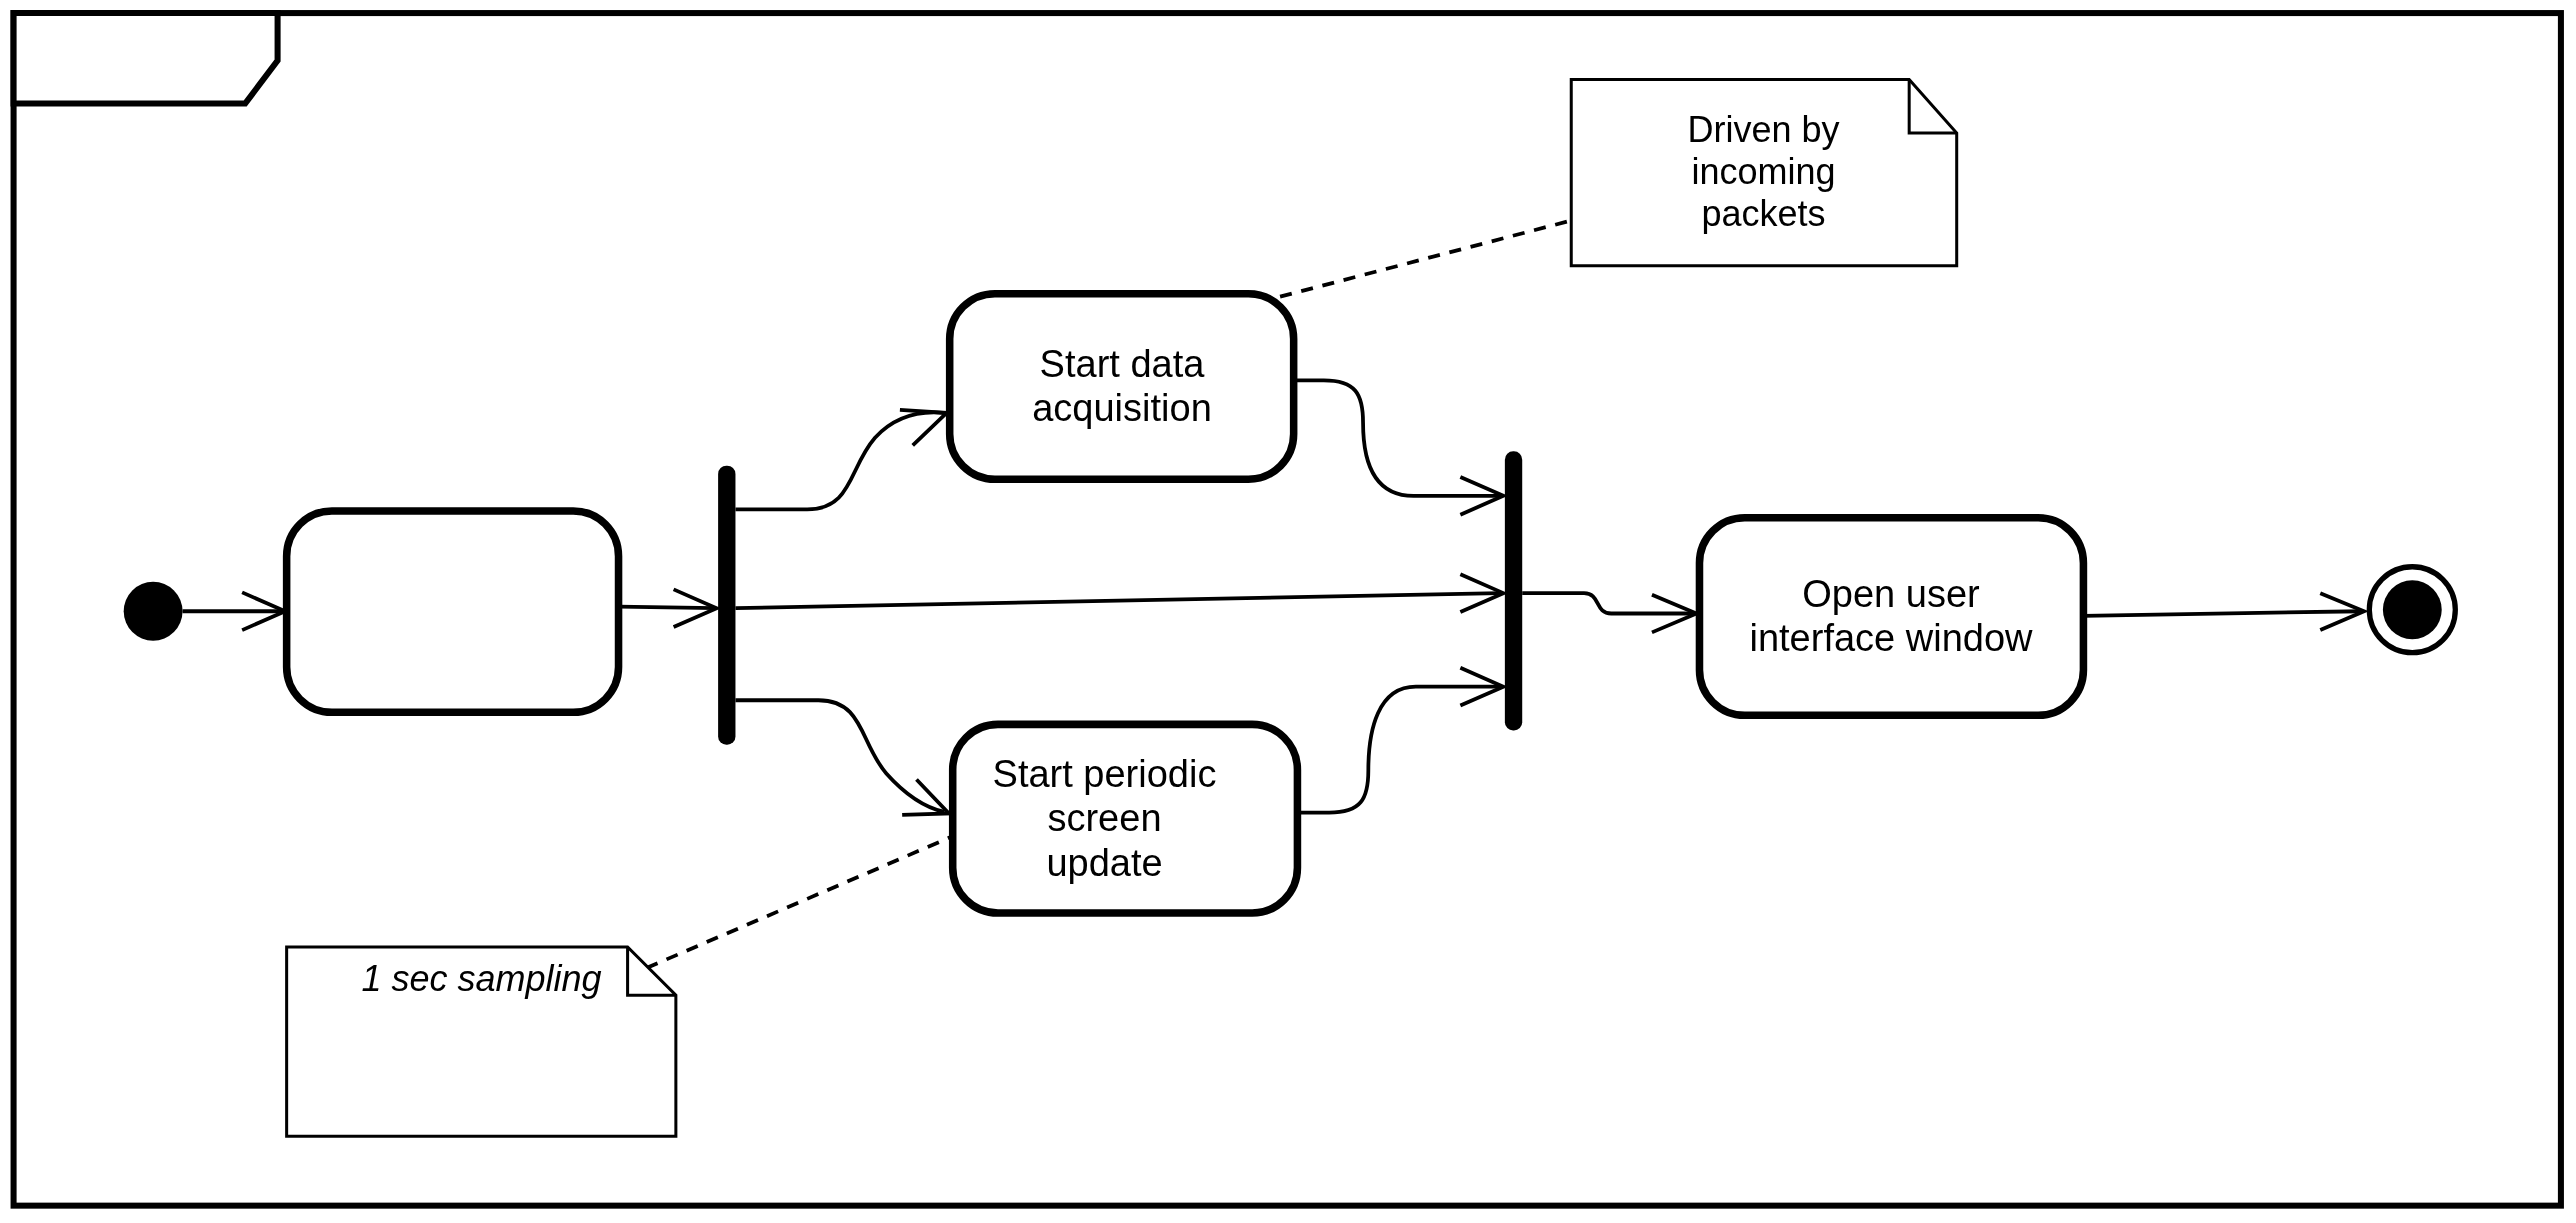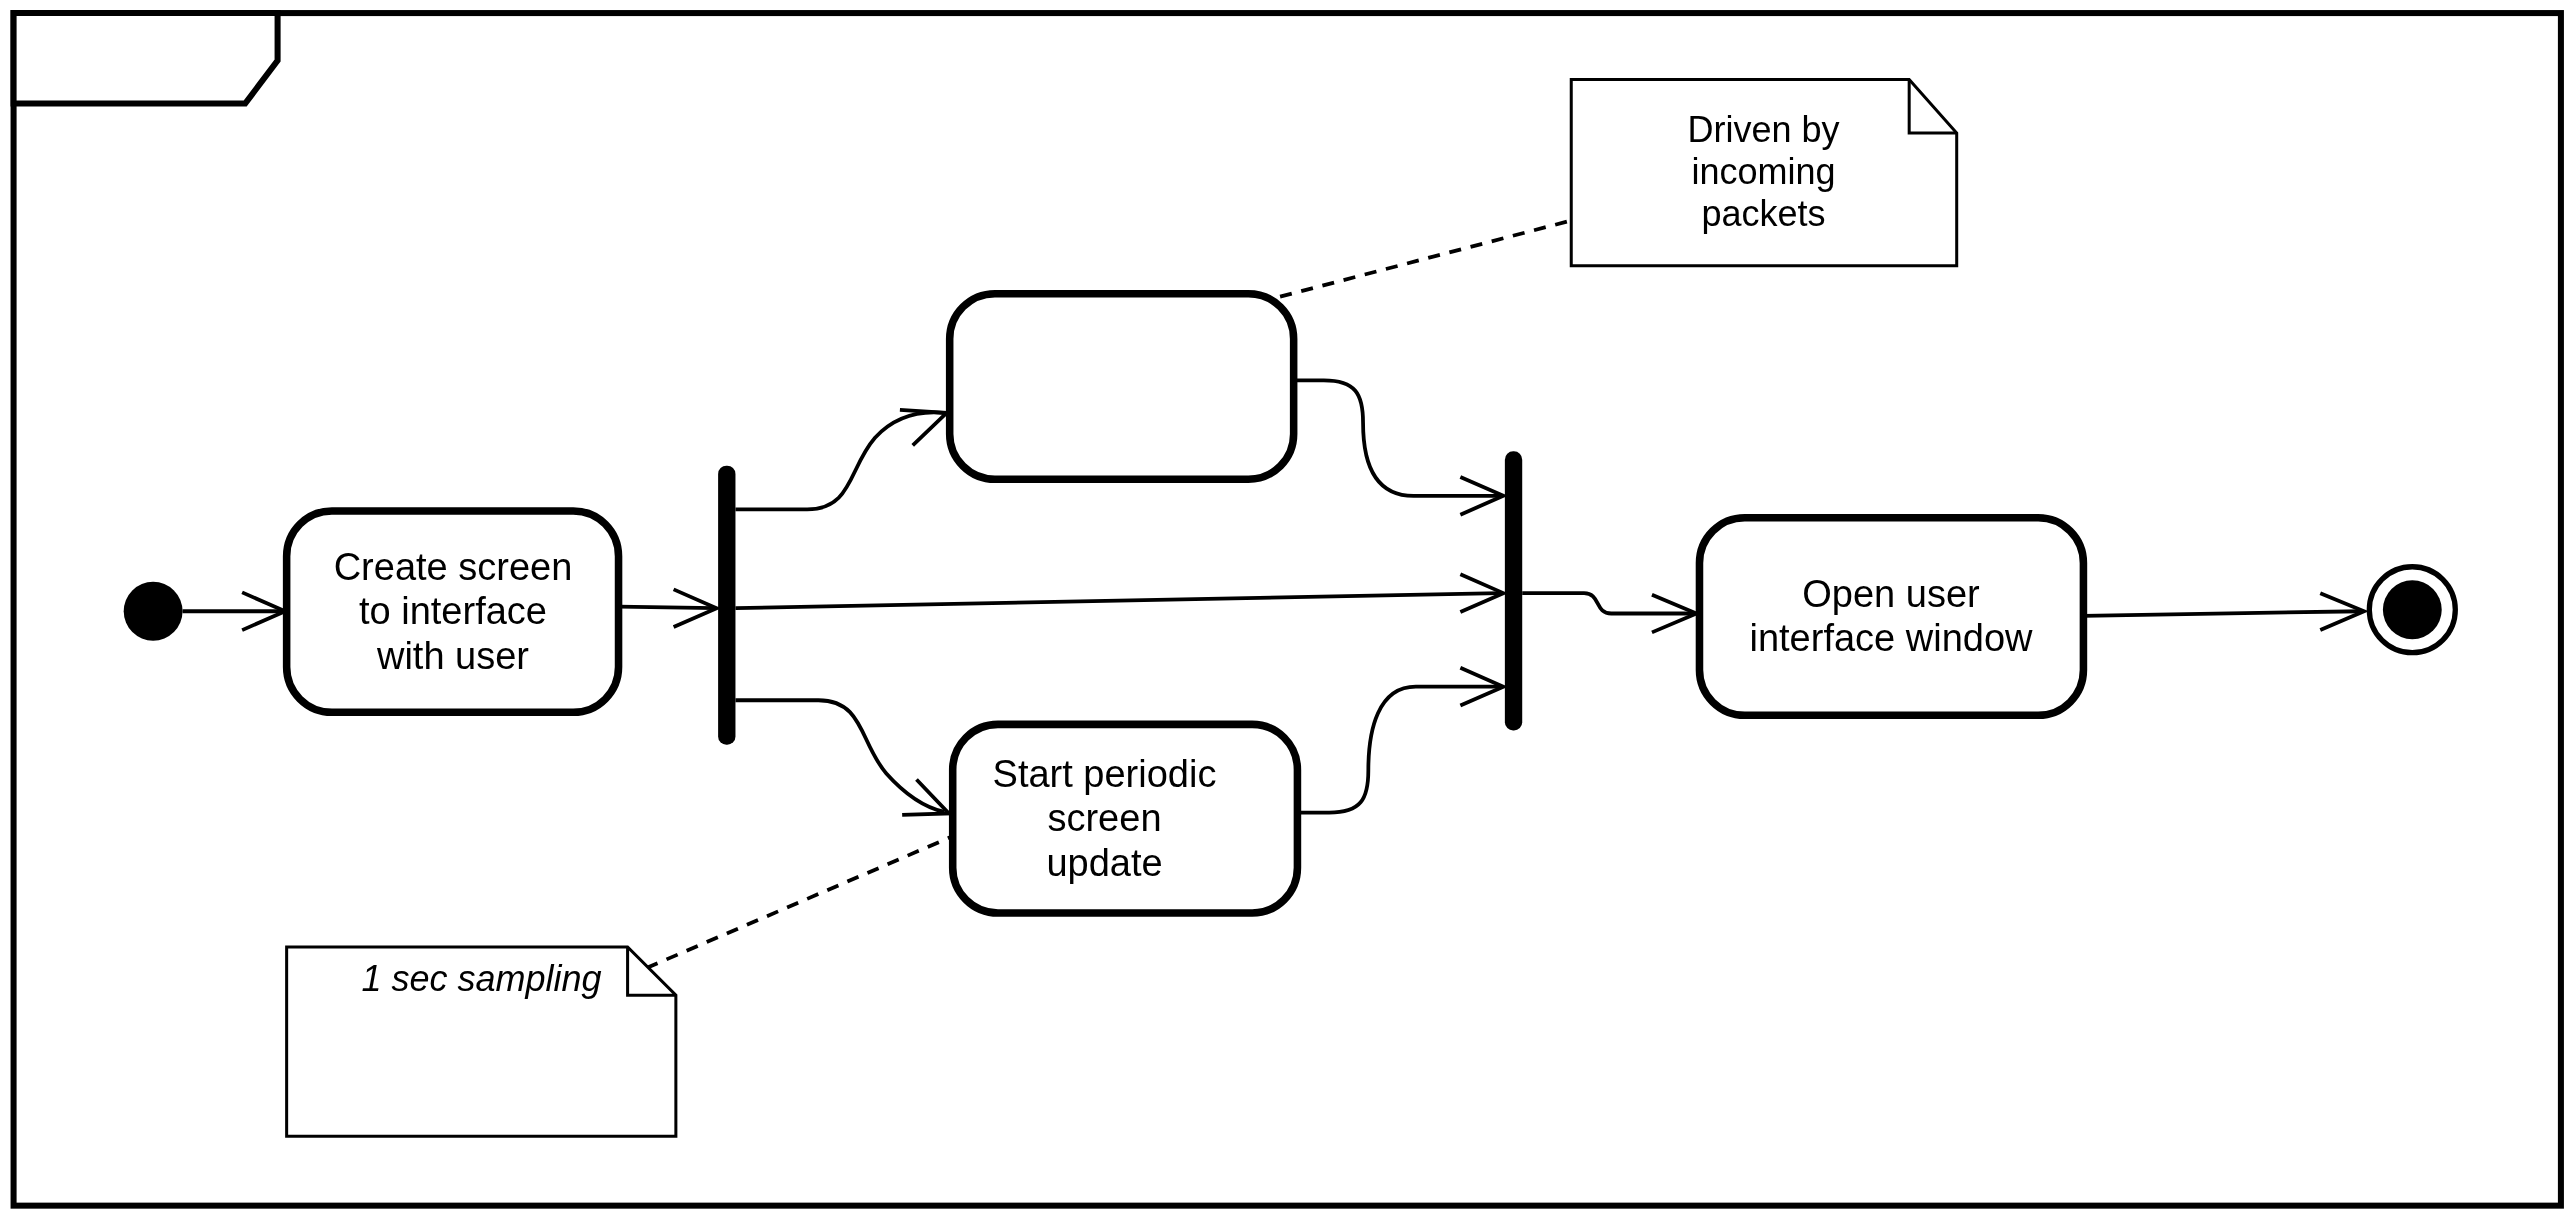--- a/index.html
+++ b/index.html
@@ -99,24 +99,23 @@
       <path d="M 2531 105 L 2531 176 L 2594 176" fill="none"></path>
     </g>
 
     <g stroke="#000" stroke-width="4">
       <path d="M 380 1255 L 832 1255 L 896 1319 L 896 1506 L 380 1506 Z" fill="#ffffff"></path>
       <path d="M 832 1255 L 832 1319 L 896 1319" fill="none"></path>
     </g>
   </svg>
 
 
-  <div class="lbl" style="left:287px; top:511px; width:332px; height:201px;">Create screen
-to interface
-with user</div>
 
+  <div class="lbl" style="left:950px; top:293px; width:344px; height:186px;">Start data
+acquisition</div>
 
   <div class="lbl" style="left:932px; top:724px; width:345px; height:189px;">Start periodic
 screen
 update</div>
 
   <div class="lbl" style="left:1699px; top:517px; width:384px; height:198px;">Open user
 interface window</div>
 
   <div class="lbl note-lbl" style="left:1571px; top:79px; width:385px; height:186px;">Driven by
 incoming

